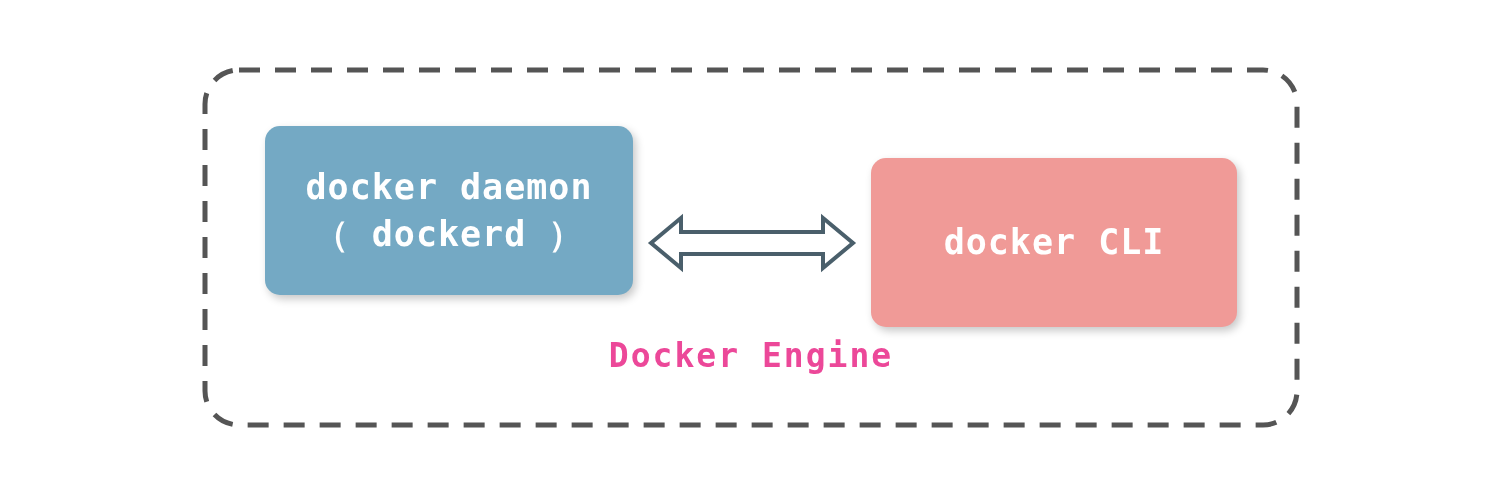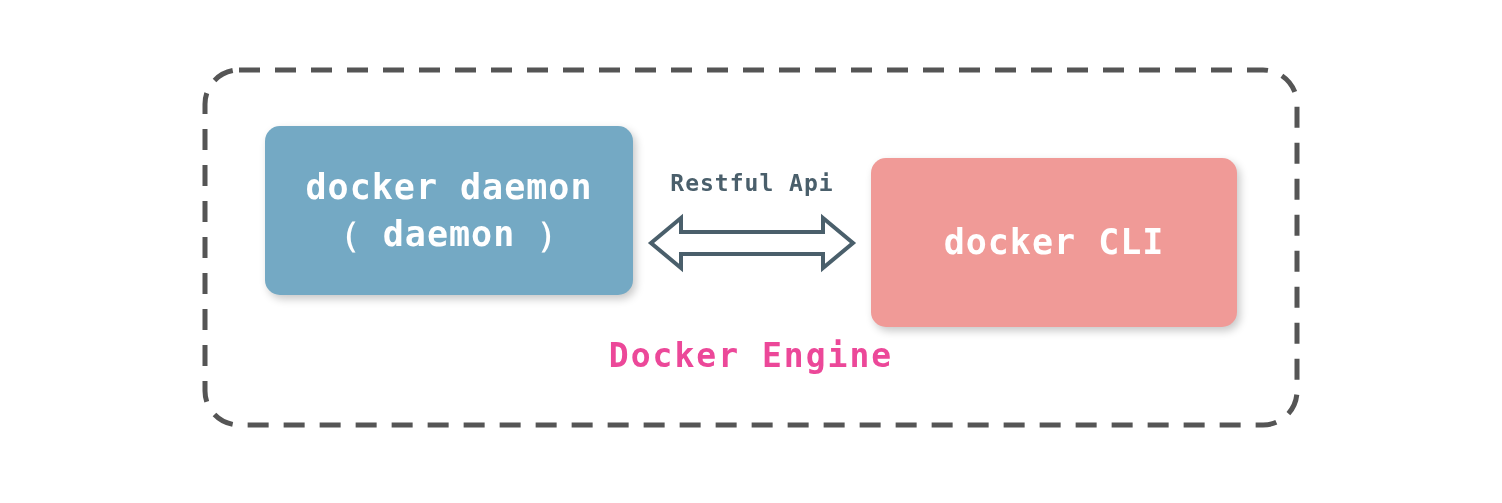--- a/index.html
+++ b/index.html
@@ -139,29 +139,28 @@
 <div id="canvas">
 
   <div class="engine-frame">
     <svg viewBox="0 0 1104 367">
       <rect x="6" y="6" width="1092" height="355" rx="34" ry="34" fill="none" stroke="#555555" stroke-width="5" stroke-dasharray="21 15" stroke-linecap="butt"></rect>
     </svg>
   </div>
 
   <div class="service-box" id="daemon-box" style="background:#74a9c4;">
     <div class="line">docker daemon</div>
-    <div class="line sub">（ daemon ）</div>
+    <div class="line sub">（ dockerd ）</div>
   </div>
 
   <div class="service-box" id="cli-box" style="background:#f09a97;margin-top:32px;">
     <div class="line">docker CLI</div>
   </div>
 
   <div class="connector">
-    <div class="api-label">Restful Api</div>
     <div class="arrow-wrap">
       <svg viewBox="0 0 206 58">
         <path d="M 2 29 L 32 4 L 32 18 L 174 18 L 174 4 L 204 29 L 174 54 L 174 40 L 32 40 L 32 54 Z" fill="#ffffff" stroke="#4a5f6b" stroke-width="4" stroke-linejoin="miter" stroke-linecap="butt"></path>
       </svg>
     </div>
   </div>
 
   <div class="engine-caption">Docker Engine</div>
 
 </div>

